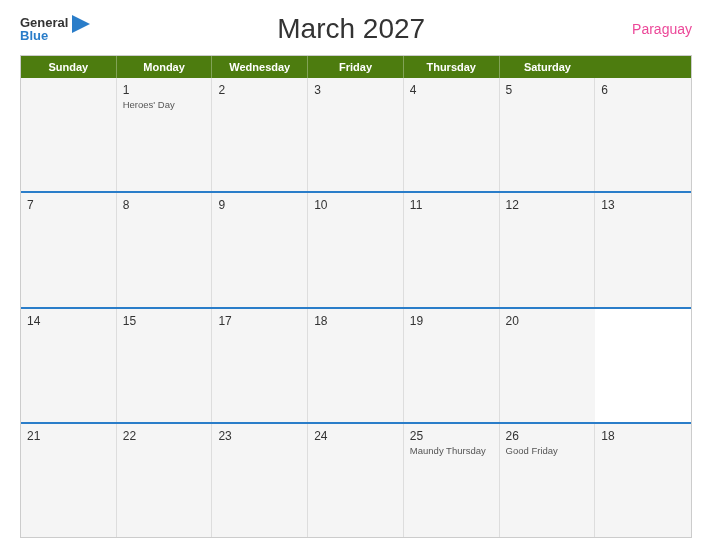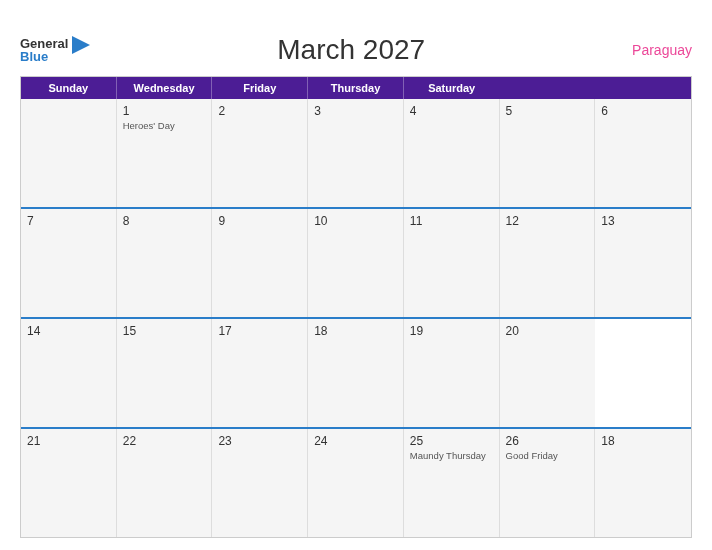--- a/index.html
+++ b/index.html
@@ -7,21 +7,21 @@
       font-family: Arial, sans-serif;
       background: #fff;
       width: 712px;
       height: 550px;
       overflow: hidden;
     }
     .page {
       width: 712px;
       height: 550px;
       background: #fff;
-      padding: 34px 20px 12px 20px;
+      padding: 13px 20px 12px 20px;
       display: flex;
       flex-direction: column;
     }
     
     .header {
       display: flex;
       align-items: center;
       justify-content: space-between;
       margin-bottom: 10px;
     }
@@ -67,21 +67,21 @@
     
     .calendar {
       flex: 1;
       display: flex;
       flex-direction: column;
       border: 1px solid #ccc;
     }
     .cal-header-row {
       display: grid;
       grid-template-columns: repeat(7, 1fr);
-      background: #4c1d95;
+      background: #4d7c0f;
     }
     .cal-header-cell {
       color: #fff;
       font-size: 11px;
       font-weight: bold;
       text-align: center;
       padding: 5px 4px;
       border-right: 1px solid rgba(255,255,255,0.3);
     }
     .cal-header-cell:last-child { border-right: none; }
@@ -142,20 +142,21 @@
 
     <h1 class="title">March 2027</h1>
 
     <div class="country">Paraguay</div>
   </div>
 
   <div class="calendar">
 
     <div class="cal-header-row">
       <div class="cal-header-cell">Sunday</div>
+      <div class="cal-header-cell">Monday</div>
       <div class="cal-header-cell">Wednesday</div>
       <div class="cal-header-cell">Friday</div>
       <div class="cal-header-cell">Thursday</div>
       <div class="cal-header-cell">Saturday</div>
     </div>
 
     <div class="cal-body" id="cal-body">
     <div class="cal-week">
           <div class="cal-cell empty"></div>
           <div class="cal-cell">

